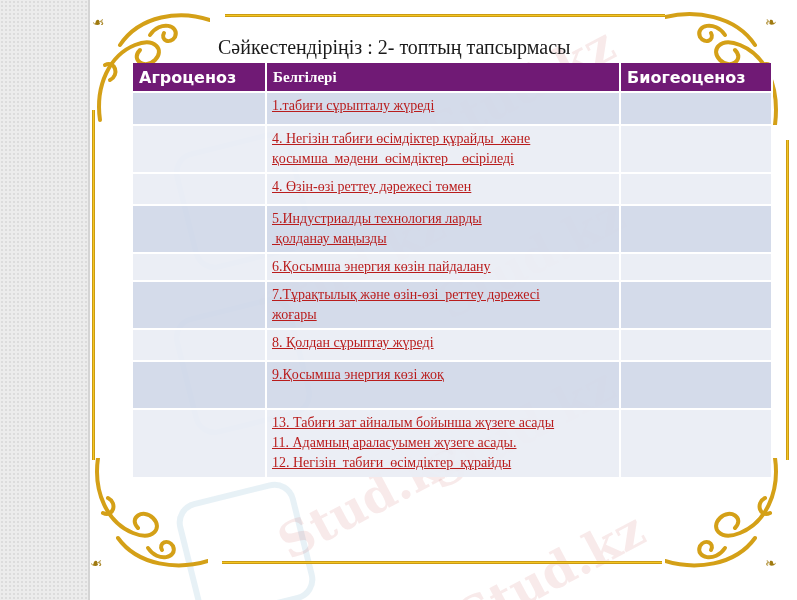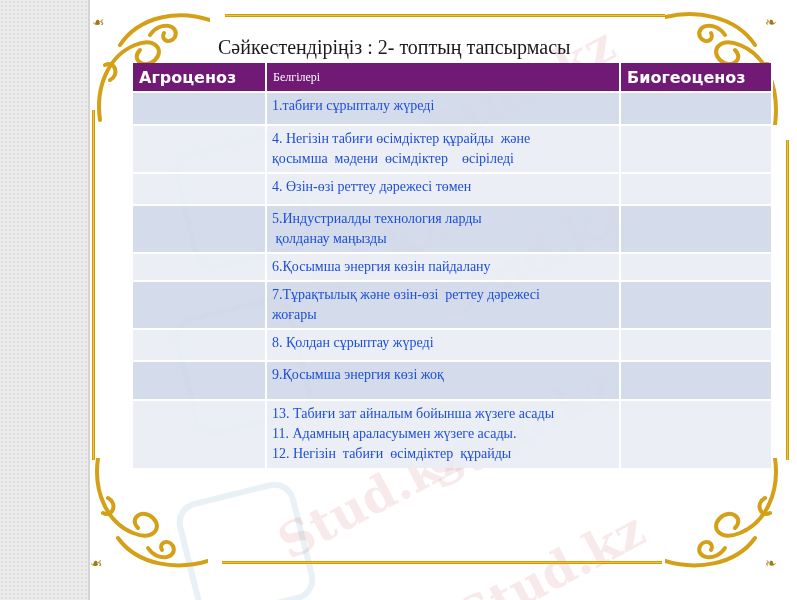--- a/index.html
+++ b/index.html
@@ -40,25 +40,26 @@
     }
     table.match {
       position: absolute; left: 133px; top: 63px; width: 639px;
       border-collapse: collapse; table-layout: fixed;
     }
     table.match th {
       background: #701a75; color: #fff; text-align: left; height: 28px;
       padding: 0 6px; border-right: 2px solid #fff; vertical-align: middle;
     }
     table.match th.sans { font-family: "DejaVu Sans", sans-serif; font-size: 16px; font-weight: bold; }
-    table.match th.serif { font-family: "Liberation Serif", serif; font-size: 12px; font-weight: normal; }
+    table.match th.serif { font-family: "Liberation Serif", serif; font-size: 15px; font-weight: bold; }
     table.match td {
       border-top: 2px solid #fff; border-right: 2px solid #fff;
-      font-size: 14px; color: #1d4ed8; padding: 3px 5px; vertical-align: top;
+      font-size: 14px; color: #b91c1c; padding: 3px 5px; vertical-align: top;
       line-height: 20px;
+      text-decoration: underline;
     }
     tr.dark td { background: rgba(208, 216, 232, 0.92); }
     tr.light td { background: rgba(233, 237, 244, 0.92); }
     .line { display: block; white-space: pre; }
   </style>
 </head>
 <body>
 
 <div class="left-strip"></div>
 
@@ -177,21 +178,21 @@
         </td>
       <td></td>
     </tr>
     <tr class="light" style="height:32px">
       <td></td>
       <td>
           <span class="line">8. Қолдан сұрыптау жүреді</span>
         </td>
       <td></td>
     </tr>
-    <tr class="dark" style="height:39px">
+    <tr class="dark" style="height:48px">
       <td></td>
       <td>
           <span class="line">9.Қосымша энергия көзі жоқ</span>
         </td>
       <td></td>
     </tr>
     <tr class="light" style="height:68px">
       <td></td>
       <td>
           <span class="line">13. Табиғи зат айналым бойынша жүзеге асады</span>

